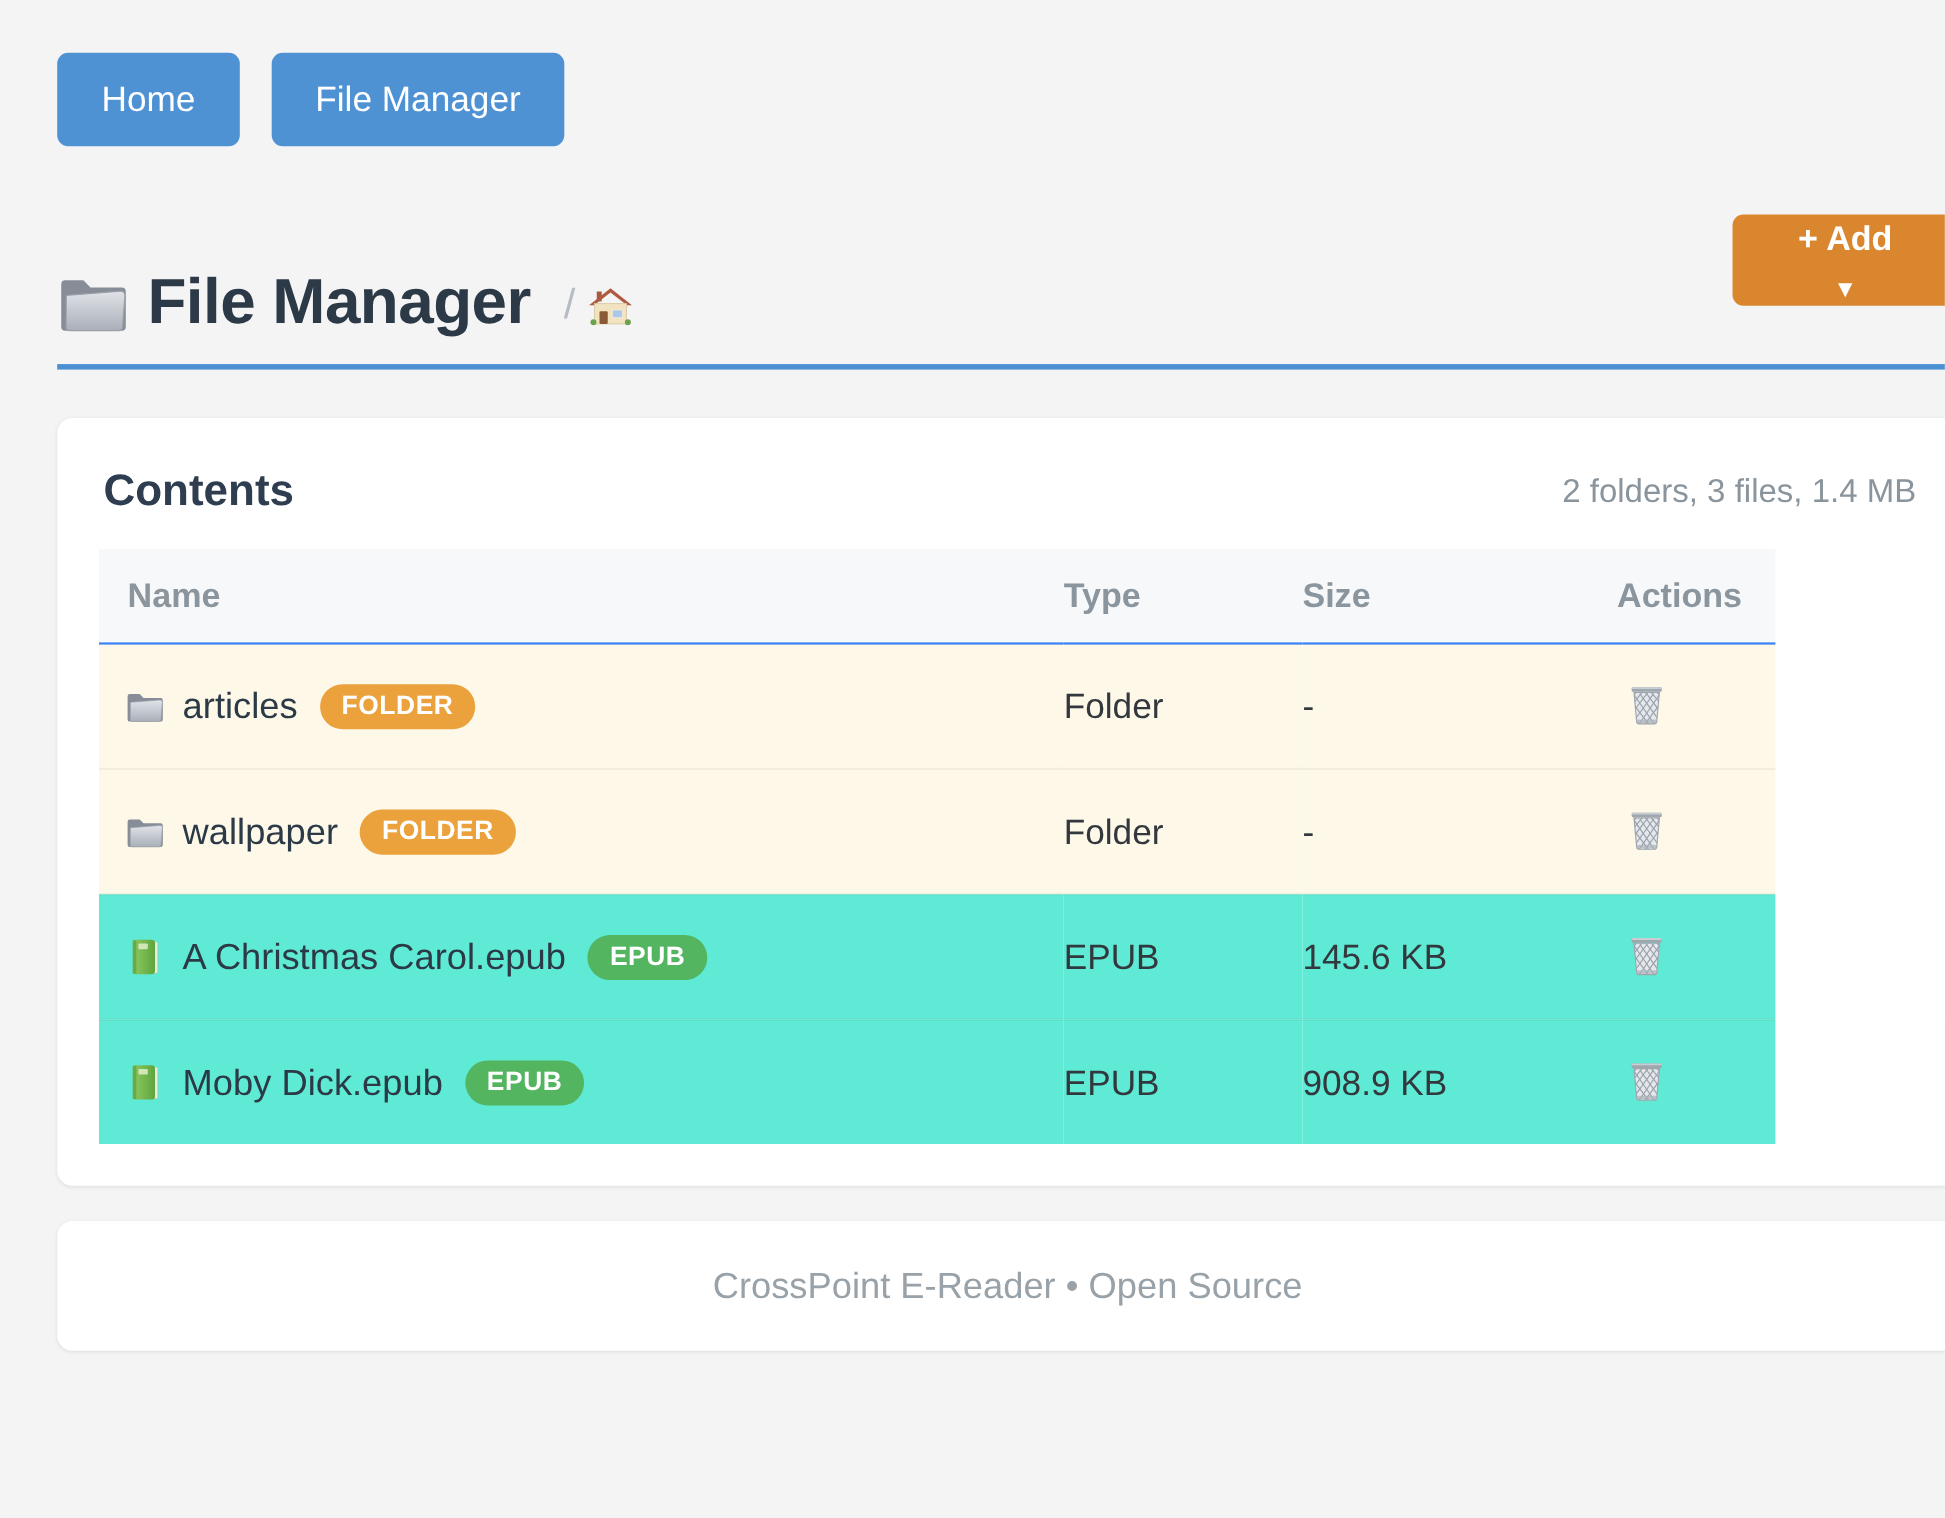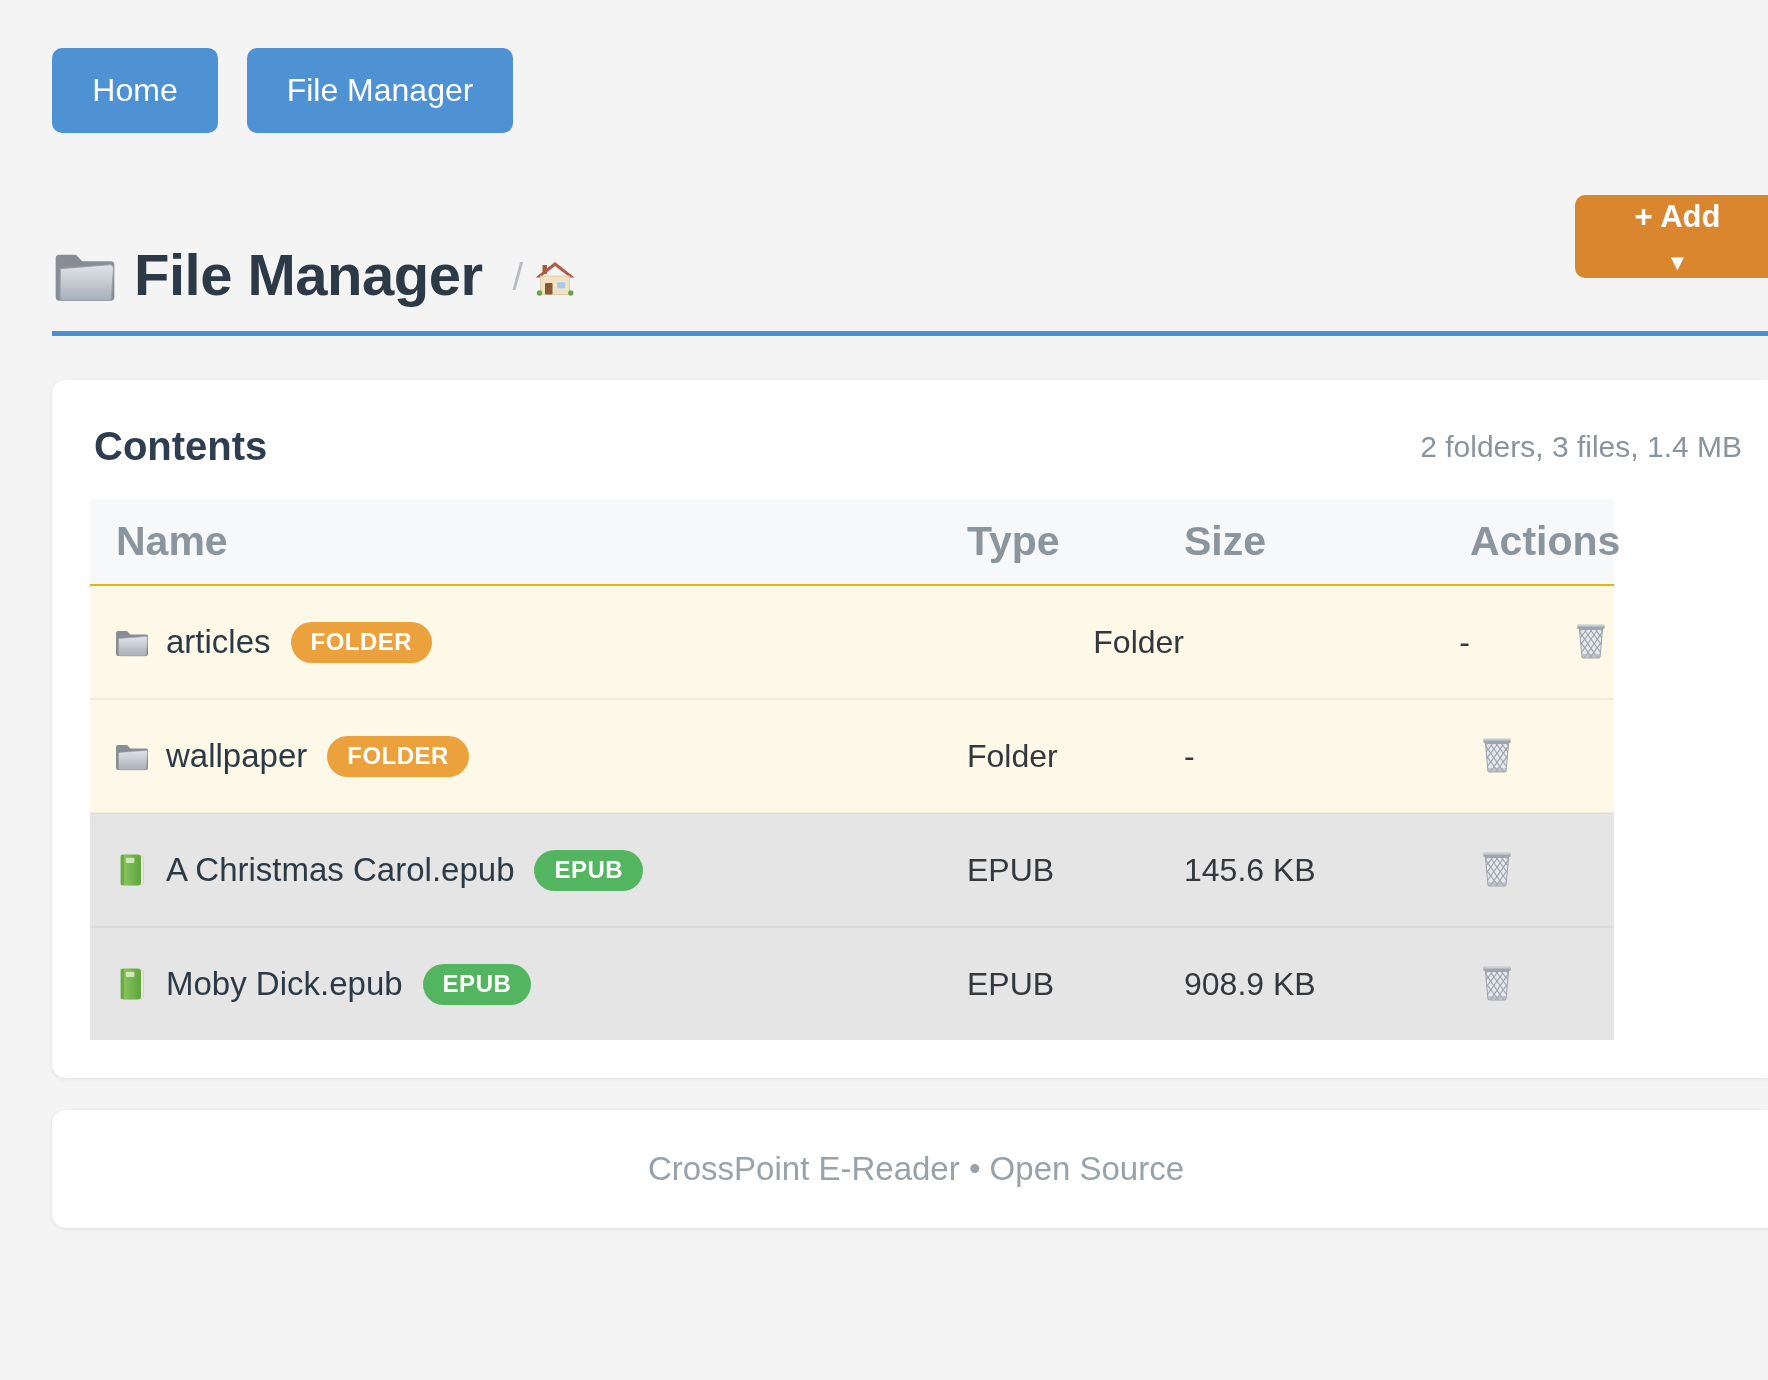--- a/index.html
+++ b/index.html
@@ -55,29 +55,29 @@
   .card-head{display:flex;justify-content:space-between;align-items:center;}
   .card-title{margin:4px;font-size:40px;font-weight:700;color:#2e3d4f;}
   .summary{font-size:30px;color:#8a949c;}
 
   table.files{
     margin-top:26px;border-collapse:collapse;width:1524px;table-layout:fixed;
   }
   col.c-name{width:877px;} col.c-type{width:217px;} col.c-size{width:286px;} col.c-actions{width:144px;}
   thead th{
     background:#f6f8fa;height:85px;text-align:left;
-    font-size:41px;font-weight:700;color:#8b959d;padding:0;
-    border-bottom:2px solid #eab308;
+    font-size:31px;font-weight:700;color:#8b959d;padding:0;
+    border-bottom:2px solid #3b82f6;
   }
   thead th.first{padding-left:26px;}
   tbody td{height:112px;padding:0;font-size:32px;color:#32383d;vertical-align:middle;}
   tbody tr{border-top:2px solid rgba(90,90,70,0.07);}
-  tbody tr:first-child{border-top:none;text-align:right;}
+  tbody tr:first-child{border-top:none;}
   tr.row-folder{background:#fdf8e7;}
-  tr.row-epub{background:#e5e5e5;}
+  tr.row-epub{background:#5eead4;}
 
   .name-cell{display:flex;align-items:center;height:112px;padding-left:24px;}
   .name-cell svg{width:36px;height:34px;flex:none;margin-right:16px;}
   .file-name{font-size:33px;color:#2c3a47;cursor:pointer;}
   .badge{
     margin-left:20px;border-radius:999px;padding:8px 20px 9px 20px;
     font-size:24px;font-weight:700;letter-spacing:0.5px;color:#fff;line-height:1;
   }
   .badge-folder{background:#eba23c;}
   .badge-epub{background:#54b560;}

